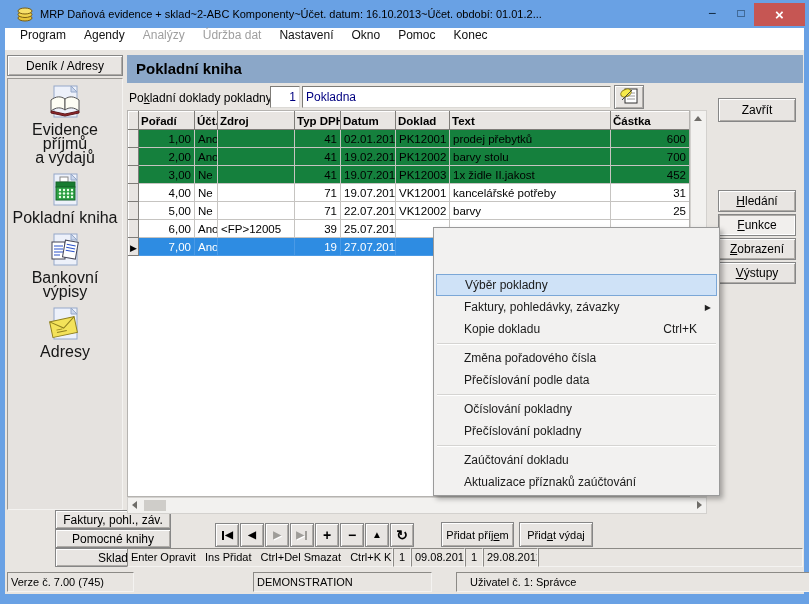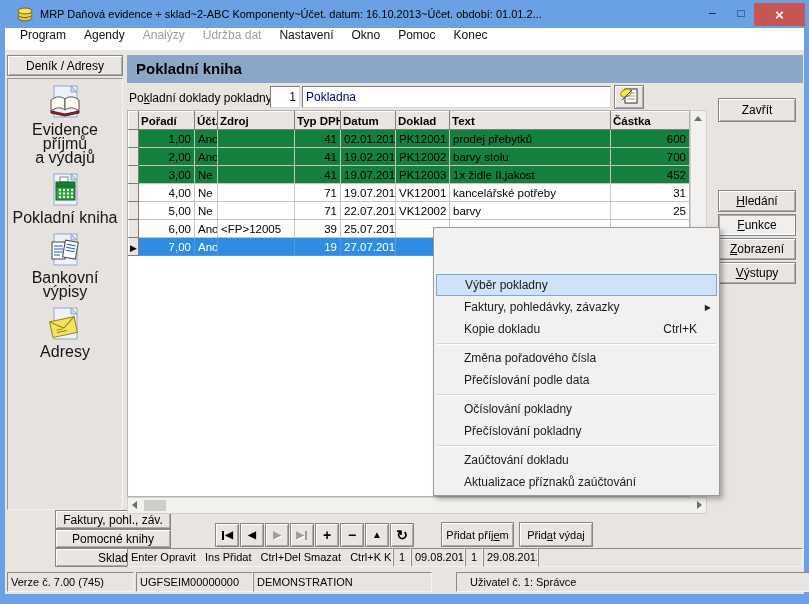--- a/index.html
+++ b/index.html
@@ -439,21 +439,20 @@
     </div>
 
   <div class="abs sunken hint-hints">Enter Opravit   Ins Přidat   Ctrl+Del Smazat   Ctrl+K Kopie</div>
   <div class="abs sunken hint-c1">1</div>
   <div class="abs sunken hint-c2">09.08.2012</div>
   <div class="abs sunken hint-c3">1</div>
   <div class="abs sunken hint-c4">29.08.2012</div>
   <div class="abs sunken hint-rest"></div>
 
   <div class="abs sunken st-version">Verze č. 7.00 (745)</div>
-  <div class="abs sunken st-serial">UGFSEIM00000000</div>
   <div class="abs sunken st-mode">DEMONSTRATION</div>
   <div class="abs sunken st-user">Uživatel č. 1: Správce</div>
 
   <div class="abs ctx">
       <div class="mrow hl">
         <span class="mlabel">Výběr pokladny</span>
       </div>
       <div class="mrow">
         <span class="mlabel">Faktury, pohledávky, závazky</span>
         <span class="msub">▶</span>

